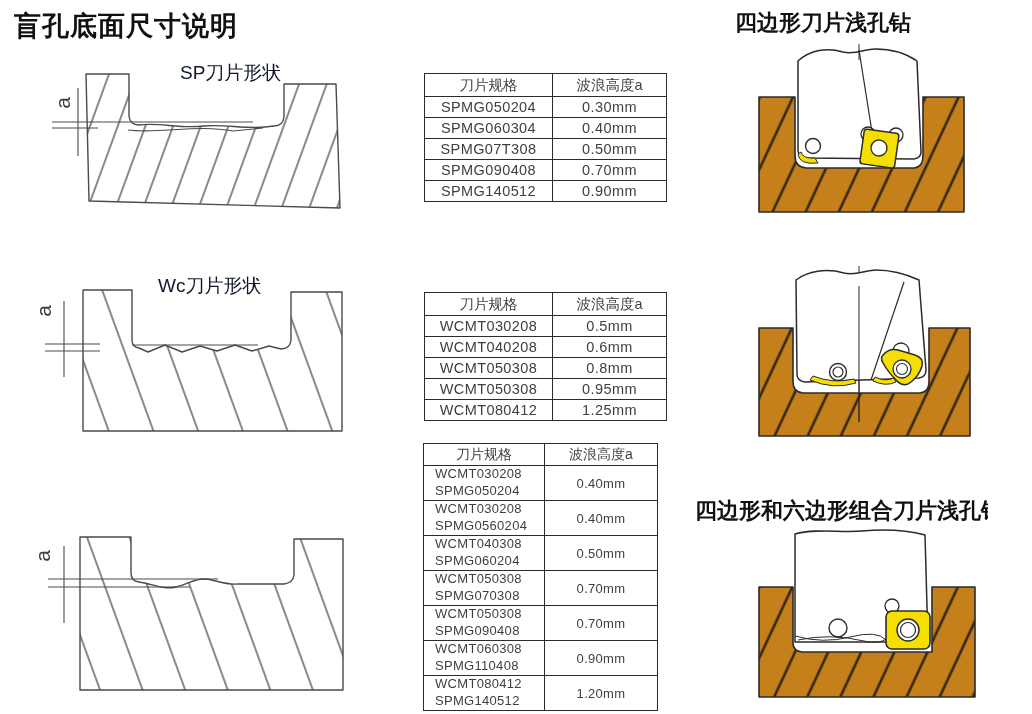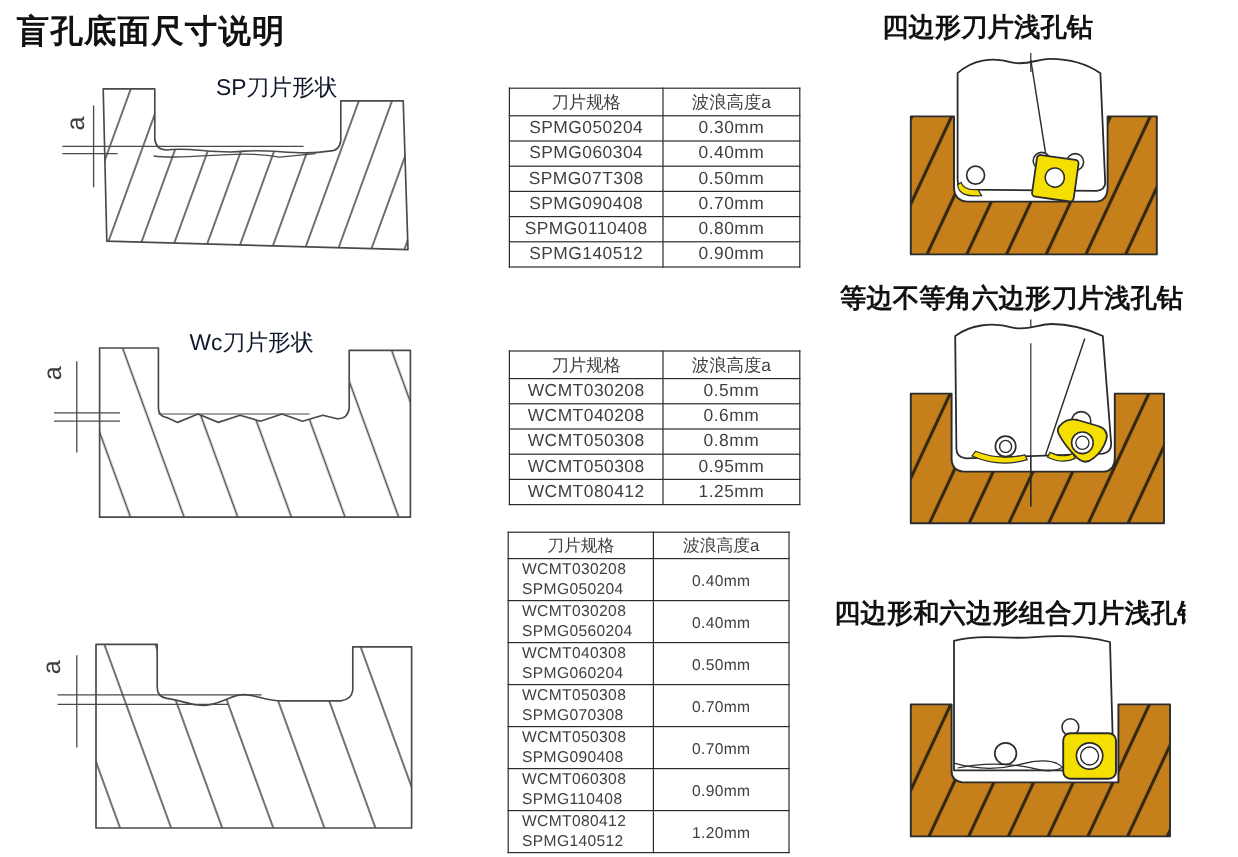--- a/index.html
+++ b/index.html
@@ -109,24 +109,20 @@
           </tr>
           <tr>
             <td>SPMG07T308</td>
             <td>0.50mm</td>
           </tr>
           <tr>
             <td>SPMG090408</td>
             <td>0.70mm</td>
           </tr>
           <tr>
-            <td>SPMG0110408</td>
-            <td>0.80mm</td>
-          </tr>
-          <tr>
             <td>SPMG140512</td>
             <td>0.90mm</td>
           </tr>
         </tbody>
       </table>
   </div>
 
   <div class="abs" style="left:424px;top:292px;">
     <table class="t12">
       <colgroup>
@@ -218,21 +214,20 @@
     <line x1="124" y1="6" x2="137" y2="88" style="stroke:var(--outline,#2b2b2b)" stroke-width="1.2"></line>
     <circle cx="133" cy="90" r="7" fill="#fff" style="stroke:var(--outline,#2b2b2b)" stroke-width="1.3"></circle>
     <circle cx="161" cy="91" r="7" fill="#fff" style="stroke:var(--outline,#2b2b2b)" stroke-width="1.3"></circle>
     <circle cx="78" cy="102" r="7.5" fill="#fff" style="stroke:var(--outline,#2b2b2b)" stroke-width="1.4"></circle>
     <g transform="rotate(8 144 104)">
       <rect x="127" y="87" width="35" height="35" rx="3" style="fill:var(--insert-yellow,#F5DF00);stroke:var(--outline,#2b2b2b)" stroke-width="1.5"></rect>
       <circle cx="144" cy="104" r="8" fill="#fff" style="stroke:var(--outline,#2b2b2b)" stroke-width="1.3"></circle>
     </g>
   </svg>
 
-  <div class="abs illus-title" style="left:700px;top:234px;width:330px;">等边不等角六边形刀片浅孔钻</div>
   <svg class="abs" style="left:738px;top:266px;" width="285" height="192" viewBox="0 0 285 192">
     <path d="M21,62 H55 V116 Q55,126 65,127 H182 Q191,126 191,116 V62 H232 V170 H21 Z" fill="url(#hW)" style="stroke:var(--outline,#2b2b2b)" stroke-width="1.6" stroke-linejoin="round"></path>
     <line x1="121" y1="0" x2="121" y2="156" style="stroke:var(--outline,#2b2b2b)" stroke-width="1"></line>
     <path d="M58,14 C70,5 88,2 106,7 C118,10 128,4 138,4 C156,4 170,9 181,14 L188,104 Q188,111 181,112 L67,116 Q59,115 59,108 Z" fill="#ffffff" style="stroke:var(--outline,#2b2b2b)" stroke-width="1.5" stroke-linejoin="round"></path>
     <path d="M72,114 Q95,124 118,117 L116,113 Q95,118 75,110 Z" style="fill:var(--insert-yellow,#F5DF00);stroke:var(--outline,#2b2b2b)" stroke-width="1"></path>
     <path d="M135,115 Q148,121 158,116 L156,112 Q147,116 137,111 Z" style="fill:var(--insert-yellow,#F5DF00);stroke:var(--outline,#2b2b2b)" stroke-width="1"></path>
     <line x1="121" y1="20" x2="121" y2="156" style="stroke:var(--outline,#2b2b2b)" stroke-width="1"></line>
     <line x1="166" y1="16" x2="133" y2="114" style="stroke:var(--outline,#2b2b2b)" stroke-width="1.2"></line>
     <circle cx="100" cy="106" r="8.5" fill="#fff" style="stroke:var(--outline,#2b2b2b)" stroke-width="1.4"></circle>
     <circle cx="100" cy="106" r="5" fill="#fff" style="stroke:var(--outline,#2b2b2b)" stroke-width="1.2"></circle>

